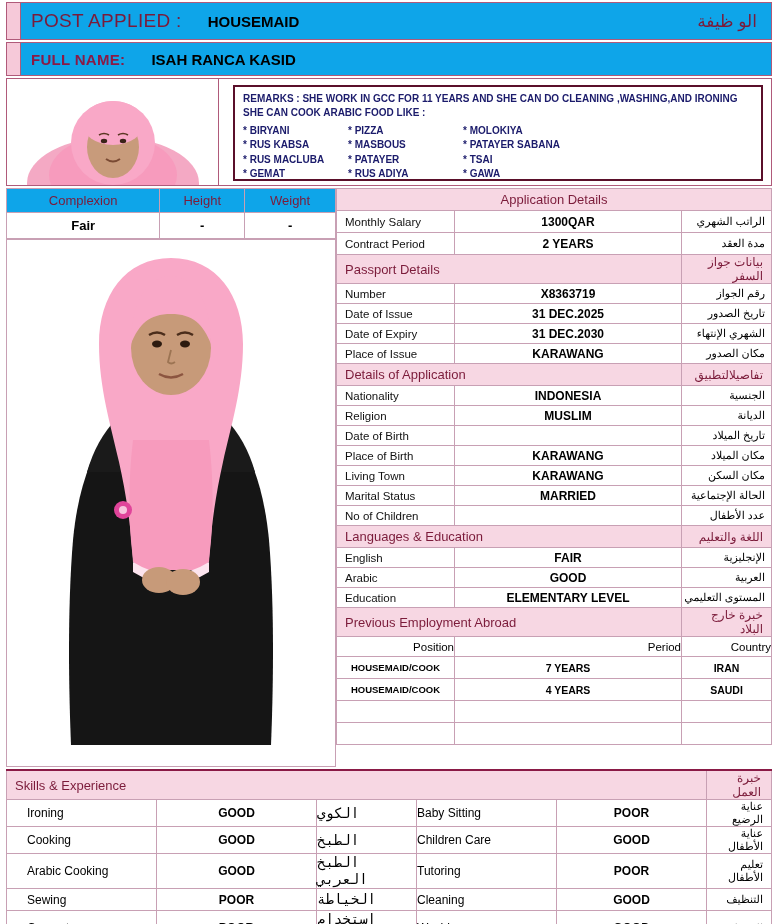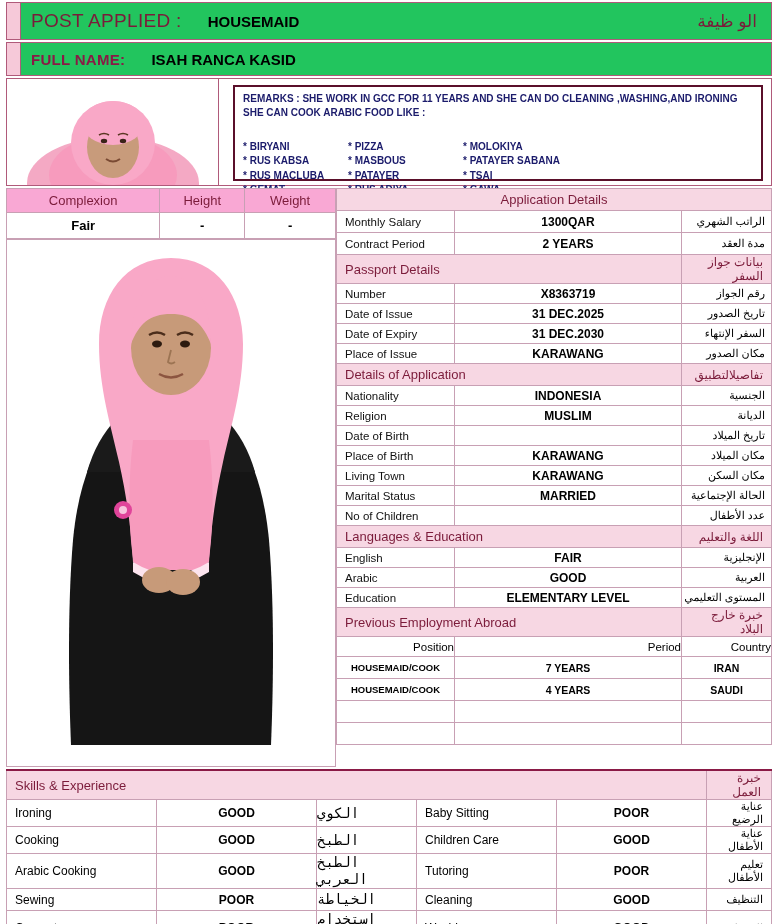--- a/index.html
+++ b/index.html
@@ -16,21 +16,21 @@
     width: 778px;
     height: 924px;
     position: relative;
     background: #fff;
     padding: 2px 6px 0 6px;
   }
   
   .hdr-row {
     border: 1px solid #c39;
     border-color: #b05a7a;
-    background: #22c55e;
+    background: #0ea5e9;
     display: flex;
     align-items: center;
     position: relative;
     height: 38px;
     margin-bottom: 2px;
   }
   .hdr-row .pink-tab {
     width: 14px;
     align-self: stretch;
     background: #f6c9d9;
@@ -83,37 +83,37 @@
     height: 96px;
     font-size: 10px;
     font-weight: bold;
     color: #1b1b6b;
     line-height: 1.35;
   }
   .remarks-title { color: #1b1b6b; }
   .food-grid {
     display: grid;
     grid-template-columns: 105px 115px 1fr;
-    margin-top: 20px;
+    margin-top: 4px;
   }
   .food-grid div { padding: 0.5px 0; }
   
   .mid {
     display: flex;
     gap: 0;
     align-items: stretch;
   }
   .left-col { width: 330px; }
   .right-col { flex: 1; }
 
   table { border-collapse: collapse; width: 100%; }
   td, th { border: 1px solid #c8a0b4; padding: 0; }
 
   .cbar td {
-    background: #f9a8d4;
+    background: #0ea5e9;
     color: #7b1b3a;
     font-size: 13px;
     text-align: center;
     height: 24px;
     font-weight: normal;
   }
   .cvals td {
     height: 26px;
     text-align: center;
     font-size: 13px;
@@ -156,24 +156,24 @@
   .skills-wrap { margin-top: 2px; }
   .skills-head td {
     background: #f7d7e3;
     color: #7b1b3a;
     font-size: 13px;
     height: 22px;
     padding-left: 8px;
   }
   .skills-head td.ar { text-align: right; padding-right: 10px; direction: rtl; font-size: 12px; }
   .sk td { height: 22px; font-size: 12px; }
-  .sk td.name { padding-left: 8px; width: 150px; }
+  .sk td.name { padding-left: 20px; width: 150px; }
   .sk td.val { text-align: center; font-weight: bold; width: 160px; }
   .sk td.ar { text-align: left; padding-right: 8px; direction: rtl; font-size: 14px; width: 100px; font-family: Liberation Mono, monospace; }
-  .sk td.name2 { padding-left: 8px; width: 140px; }
+  .sk td.name2 { width: 140px; }
   .sk td.val2 { text-align: center; font-weight: bold; width: 150px; }
   .sk td.ar2 { text-align: right; padding-right: 8px; direction: rtl; font-size: 11px; }
   .topline { border-top: 2px solid #8a1a46; }
 </style>
 </head>
 <body>
 
 <div class="page">
 
   <div class="hdr-row">
@@ -306,21 +306,21 @@
           <td class="ar">رقم الجواز</td>
         </tr>
         <tr class="r">
           <td class="lbl">Date of Issue</td>
           <td class="val">31 DEC.2025</td>
           <td class="ar">تاريخ الصدور</td>
         </tr>
         <tr class="r">
           <td class="lbl">Date of Expiry</td>
           <td class="val">31 DEC.2030</td>
-          <td class="ar">السفر الإنتهاء</td>
+          <td class="ar">الشهري الإنتهاء</td>
         </tr>
         <tr class="r">
           <td class="lbl">Place of Issue</td>
           <td class="val">KARAWANG</td>
           <td class="ar">مكان الصدور</td>
         </tr>
 
         <tr class="sec-head">
           <td colspan="2">Details of Application</td>
           <td class="ar">تفاصيلالتطبيق</td>

